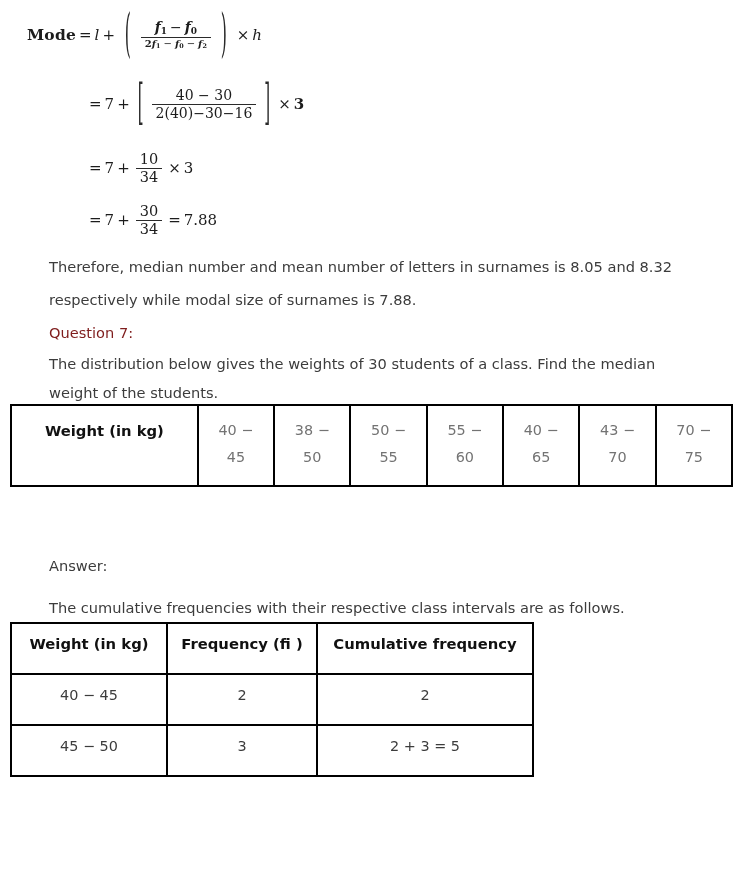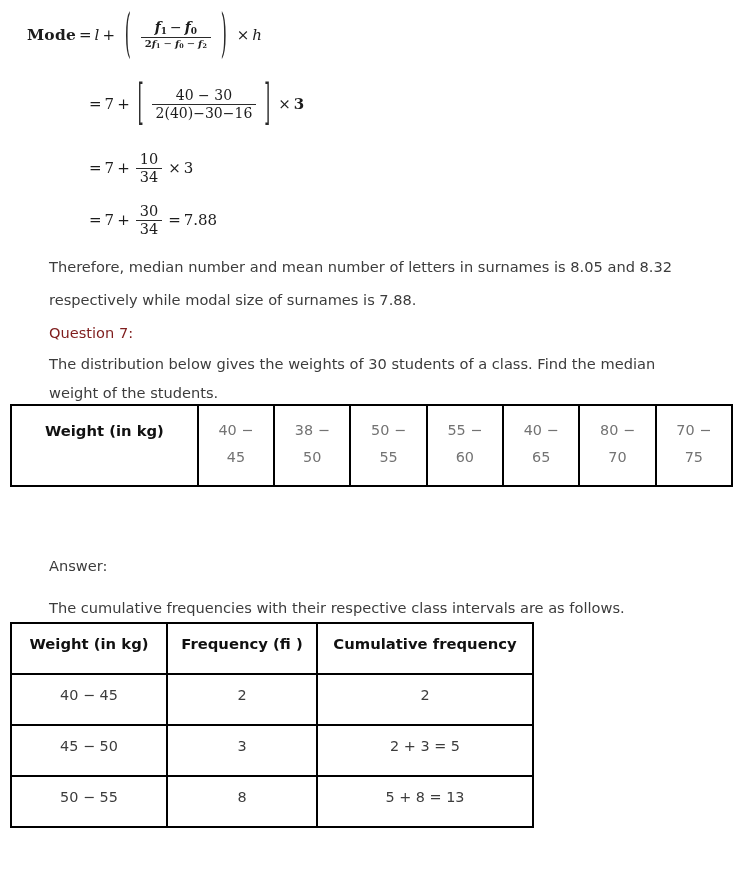--- a/index.html
+++ b/index.html
@@ -268,21 +268,21 @@
       </td>
       <td>
         <span class="t1-ci">55 −</span>
         <span class="t1-ci">60</span>
       </td>
       <td>
         <span class="t1-ci">40 −</span>
         <span class="t1-ci">65</span>
       </td>
       <td>
-        <span class="t1-ci">80 −</span>
+        <span class="t1-ci">43 −</span>
         <span class="t1-ci">70</span>
       </td>
       <td>
         <span class="t1-ci">70 −</span>
         <span class="t1-ci">75</span>
       </td>
     </tr>
   </tbody>
 </table>
 
@@ -304,19 +304,14 @@
     <tr>
       <td>40 − 45</td>
       <td>2</td>
       <td>2</td>
     </tr>
     <tr>
       <td>45 − 50</td>
       <td>3</td>
       <td>2 + 3 = 5</td>
     </tr>
-    <tr>
-      <td>50 − 55</td>
-      <td>8</td>
-      <td>5 + 8 = 13</td>
-    </tr>
   </tbody>
 </table>
 
 </body></html>

